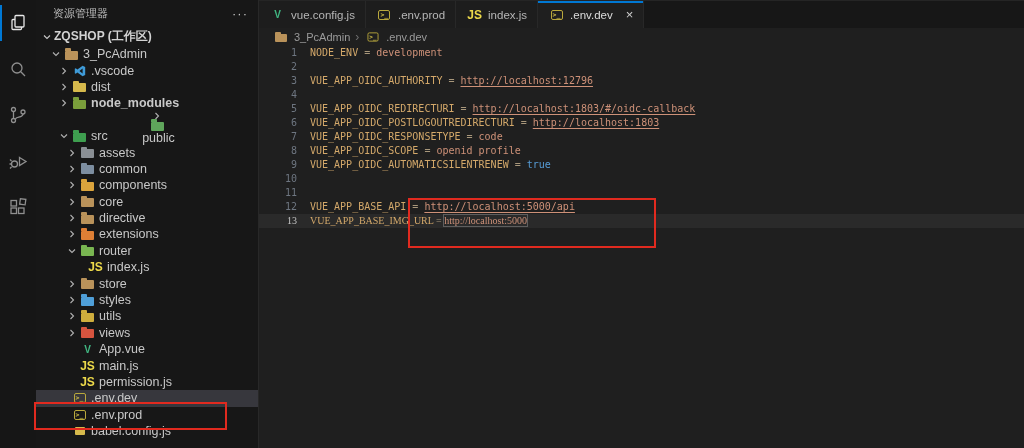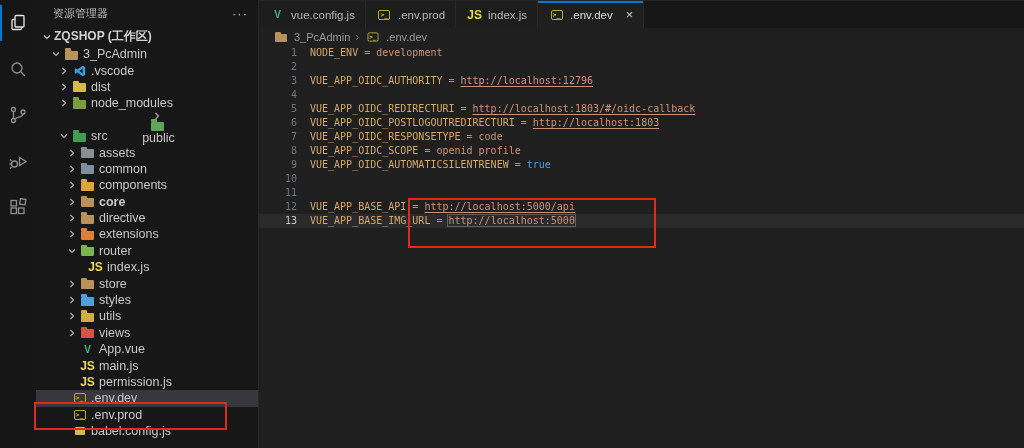--- a/index.html
+++ b/index.html
@@ -45,21 +45,21 @@
   .crumb { display:flex; align-items:center; gap:5px; cursor:pointer; }
   .crumb-sep { color:#6f6f6f; font-size:12px; }
   .breadcrumb .folder { width:12px; height:8px; }
   .breadcrumb .envbox { transform:scale(.92); }
 
   
   .editor { flex:1; position:relative; background:#1f1f1f; overflow:hidden;
             font-family:"DejaVu Sans Mono", monospace; font-size:10px; }
   .code-lines { position:absolute; left:0; right:0; top:0; }
   .line { height:14px; line-height:14px; display:flex; white-space:pre; }
-  .line.cur { background:rgba(255,255,255,0.05); }
+  .line.cur { background:rgba(255,255,255,0.05);font-family:Liberation Serif, serif; }
   .ln { width:38px; flex:none; text-align:right; color:#6e7681; margin-right:13px; }
   .line.cur .ln { color:#c6c6c6; }
   .tok-k { color:#d3a86a; }
   .tok-o { color:#a8977b; }
   .tok-s { color:#ce9178; }
   .tok-b { color:#569cd6; }
   .tok-l { color:#ce9178; text-decoration:underline; text-underline-offset:2px; }
   .tok-lb { color:#ce9178; text-decoration:underline; text-underline-offset:2px; outline:1px solid #5e5e5e;text-align:right; }
   .caret { display:inline-block; width:1.5px; height:11px; background:#e6e6e6; vertical-align:-2px; }
 
@@ -156,45 +156,45 @@
           <span class="twistie">
             <svg width="8" height="8" viewBox="0 0 8 8">
               <polyline points="2.5,1 5.5,4 2.5,7" fill="none" stroke="#b0b0b0" stroke-width="1.1"></polyline>
             </svg>
           </span>
           <span class="ficon">
             <span class="folder" style="background: rgb(214, 185, 76);"></span>
           </span>
           <span class="tree-label">dist</span>
         </div>
+        <div class="tree-row" style="padding-left: 20px; font-weight: bold;">
+          <span class="twistie">
+            <svg width="8" height="8" viewBox="0 0 8 8">
+              <polyline points="2.5,1 5.5,4 2.5,7" fill="none" stroke="#b0b0b0" stroke-width="1.1"></polyline>
+            </svg>
+          </span>
+          <span class="ficon">
+            <span class="folder" style="background: rgb(122, 158, 59);"></span>
+          </span>
+          <span class="tree-label">node_modules</span>
+        </div>
+        <div class="tree-row" style="padding-left: 20px; flex-direction: column;">
+          <span class="twistie">
+            <svg width="8" height="8" viewBox="0 0 8 8">
+              <polyline points="2.5,1 5.5,4 2.5,7" fill="none" stroke="#b0b0b0" stroke-width="1.1"></polyline>
+            </svg>
+          </span>
+          <span class="ficon">
+            <span class="folder" style="background: rgb(95, 165, 91);"></span>
+          </span>
+          <span class="tree-label">public</span>
+        </div>
         <div class="tree-row" style="padding-left: 20px;">
           <span class="twistie">
             <svg width="8" height="8" viewBox="0 0 8 8">
-              <polyline points="2.5,1 5.5,4 2.5,7" fill="none" stroke="#b0b0b0" stroke-width="1.1"></polyline>
-            </svg>
-          </span>
-          <span class="ficon">
-            <span class="folder" style="background: rgb(122, 158, 59);"></span>
-          </span>
-          <span class="tree-label">node_modules</span>
-        </div>
-        <div class="tree-row" style="padding-left: 20px; flex-direction: column;">
-          <span class="twistie">
-            <svg width="8" height="8" viewBox="0 0 8 8">
-              <polyline points="2.5,1 5.5,4 2.5,7" fill="none" stroke="#b0b0b0" stroke-width="1.1"></polyline>
-            </svg>
-          </span>
-          <span class="ficon">
-            <span class="folder" style="background: rgb(95, 165, 91);"></span>
-          </span>
-          <span class="tree-label">public</span>
-        </div>
-        <div class="tree-row" style="padding-left: 20px;">
-          <span class="twistie">
-            <svg width="8" height="8" viewBox="0 0 8 8">
               <polyline points="1,2.5 4,5.5 7,2.5" fill="none" stroke="#b0b0b0" stroke-width="1.1"></polyline>
             </svg>
           </span>
           <span class="ficon">
             <span class="folder" style="background: rgb(62, 158, 79);"></span>
           </span>
           <span class="tree-label">src</span>
         </div>
         <div class="tree-row" style="padding-left: 28px;">
           <span class="twistie">
@@ -222,21 +222,21 @@
           <span class="twistie">
             <svg width="8" height="8" viewBox="0 0 8 8">
               <polyline points="2.5,1 5.5,4 2.5,7" fill="none" stroke="#b0b0b0" stroke-width="1.1"></polyline>
             </svg>
           </span>
           <span class="ficon">
             <span class="folder" style="background: rgb(219, 164, 60);"></span>
           </span>
           <span class="tree-label">components</span>
         </div>
-        <div class="tree-row" style="padding-left: 28px; font-weight: bold;">
+        <div class="tree-row" style="padding-left: 28px;">
           <span class="twistie">
             <svg width="8" height="8" viewBox="0 0 8 8">
               <polyline points="2.5,1 5.5,4 2.5,7" fill="none" stroke="#b0b0b0" stroke-width="1.1"></polyline>
             </svg>
           </span>
           <span class="ficon">
             <span class="folder" style="background: rgb(185, 146, 90);"></span>
           </span>
           <span class="tree-label">core</span>
         </div>

